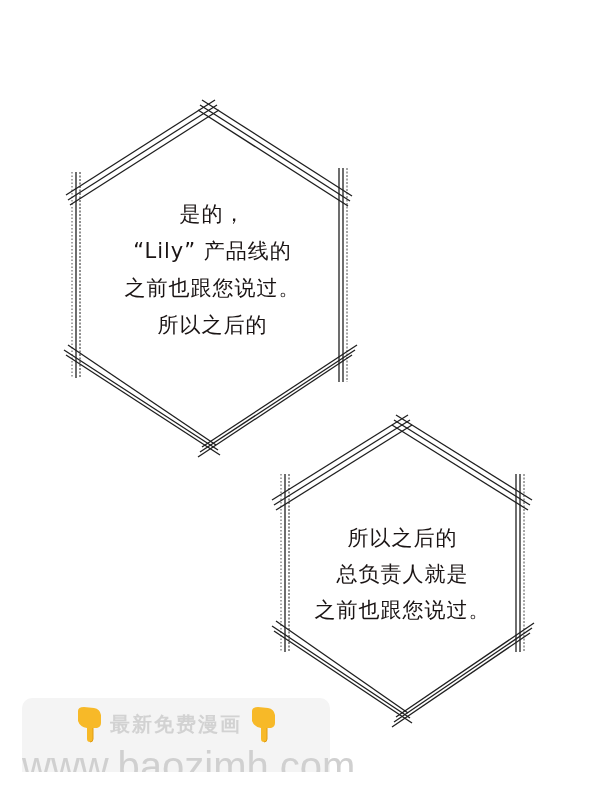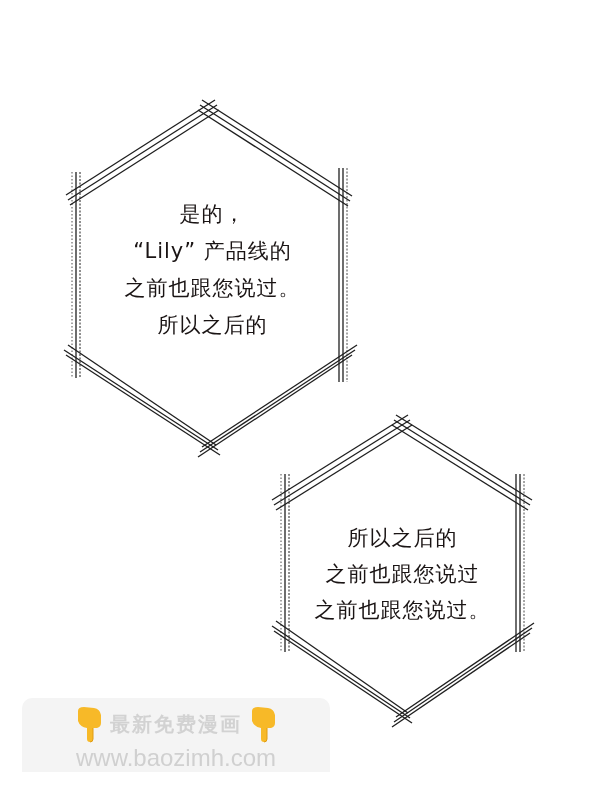--- a/index.html
+++ b/index.html
@@ -77,21 +77,21 @@
       width: 30px;
       height: 38px;
       position: relative;
     }
     .wm-url {
       position: absolute;
       left: 0;
       top: 46px;
       width: 100%;
       text-align: center;
-      font-size: 24px;
+      font-size: 40px;
       color: #d0d0d0;
       letter-spacing: 0px;
       font-family: "Liberation Sans", sans-serif;
     }
   </style>
 </head>
 <body>
 
 <div class="page">
 
@@ -157,21 +157,21 @@
 
   <div id="bubble1-text" class="bubble-text">
     <span class="line">是的，</span>
     <span class="line">“Lily” 产品线的</span>
     <span class="line">之前也跟您说过。</span>
     <span class="line">所以之后的</span>
   </div>
 
   <div id="bubble2-text" class="bubble-text">
     <span class="line">所以之后的</span>
-    <span class="line">之前也跟您说过</span>
+    <span class="line">总负责人就是</span>
     <span class="line">之前也跟您说过。</span>
   </div>
 
   <div class="watermark">
     <div class="wm-row1">
       <span class="hand">
         <svg width="30" height="38" viewBox="0 0 30 38">
           <path d="M4 6 Q4 2 10 2 L20 3 Q26 4 27 10 L27 18 Q27 22 23 23 L19 23 L19 34 Q19 37 16 37 Q13 37 13 34 L13 23 Q6 22 4 16 Z" fill="#f7b928"></path>
           <path d="M19 23 L19 34 Q19 37 16 37" fill="none" stroke="#e09b10" stroke-width="1"></path>
         </svg>

